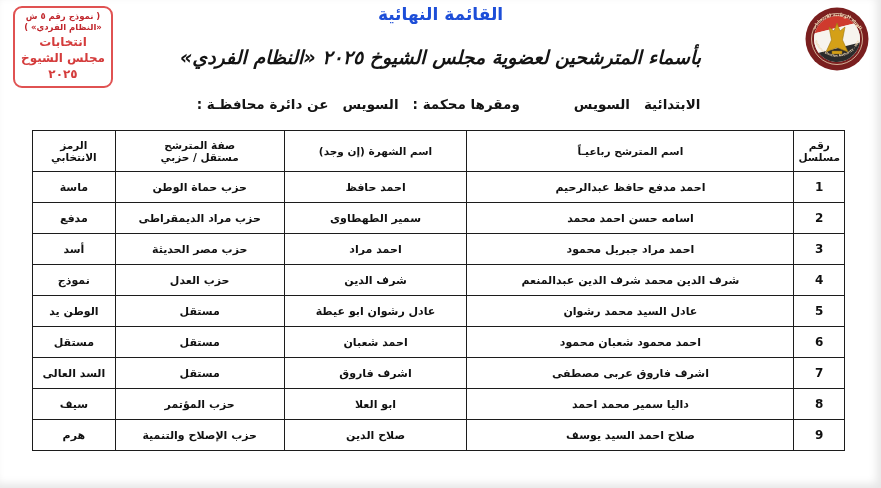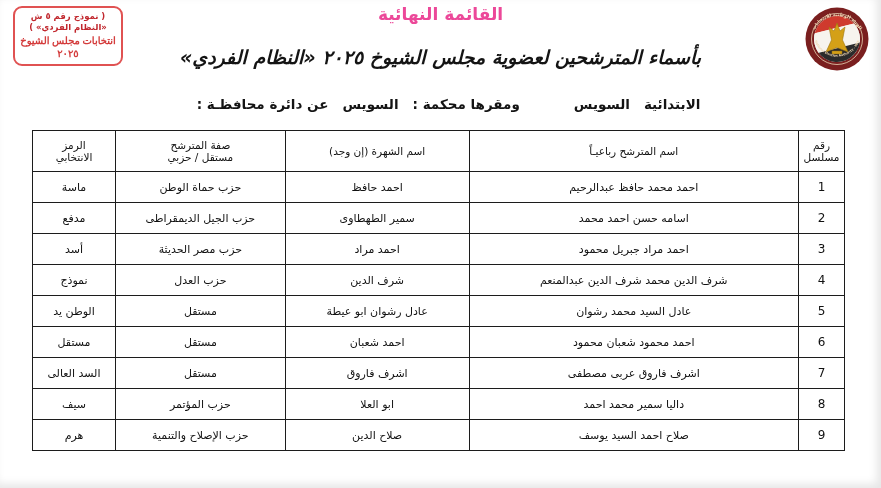--- a/index.html
+++ b/index.html
@@ -5,31 +5,31 @@
   * { margin:0; padding:0; box-sizing:border-box; }
   html,body { background:#e8e8e8; }
   body { font-family:"DejaVu Sans", sans-serif; }
   .page {
     position:relative; width:881px; height:488px; background:#ffffff;
     overflow:hidden; font-weight:bold; color:#1a1a1a;
     box-shadow: inset -4px -4px 8px rgba(0,0,0,0.10);
   }
   
   .form-box {
-    position:absolute; left:13px; top:6px; width:110px;
+    position:absolute; left:13px; top:6px; width:100px;
     border:2px solid #e05252; border-radius:9px;
     padding:3px 4px; text-align:center; direction:rtl;
     background:#fff;
   }
   .form-box .l1 { font-size:8.5px; color:#c1272d; line-height:1.35; }
-  .form-box .l2 { font-size:10px; color:#d43c3c; line-height:1.35;font-family:Liberation Serif, serif; }
+  .form-box .l2 { font-size:12px; color:#d43c3c; line-height:1.35; }
   
   .final-title {
     position:absolute; top:4px; left:0; right:0;
-    text-align:center; font-size:17px; color:#ec4899; direction:rtl;
+    text-align:center; font-size:17px; color:#1d4ed8; direction:rtl;
     letter-spacing:0.5px;
   }
   .main-title {
     position:absolute; top:46px; left:0; right:0;
     text-align:center; font-size:19px; color:#141414; direction:rtl;font-style:italic;
   }
   .district-line {
     position:absolute; top:96px; left:0; right:0;
     display:flex; flex-direction:row-reverse; justify-content:center;
     gap:14px; font-size:13.5px; color:#141414; direction:rtl;padding-left:16px;
@@ -38,21 +38,21 @@
   
   .logo { position:absolute; right:12px; top:7px; width:64px; height:64px; }
   
   table.cands {
     position:absolute; left:32px; top:130px; width:813px;
     border-collapse:collapse; direction:rtl; text-align:center;
     font-size:11px; color:#111;
   }
   table.cands th, table.cands td {
     border:1.6px solid #1c1c1c; vertical-align:middle;
-    white-space:pre-line; font-weight:normal; padding:2px 4px;
+    white-space:pre-line; font-weight:bold; padding:2px 4px;
   }
   table.cands thead th { height:41px; font-size:10.5px; }
   table.cands tbody tr { height:31px; }
   col.c-serial { width:46px; }
   col.c-name   { width:330px; }
   col.c-nick   { width:184px; }
   col.c-party  { width:170px; }
   col.c-symbol { width:83px; }
   table.cands td[data-name="cell-serial"] { font-size:12px; }
 </style>
@@ -122,30 +122,30 @@
         <th data-name="header-nickname">اسم الشهرة (إن وجد)</th>
         <th data-name="header-capacity">صفة المترشح
 مستقل / حزبي</th>
         <th data-name="header-symbol">الرمز
 الانتخابي</th>
       </tr>
     </thead>
     <tbody data-name="candidates-table-body">
         <tr data-name="table-row">
           <td data-name="cell-serial">1</td>
-          <td data-name="cell-name">احمد محمد حافظ عبدالرحيم</td>
+          <td data-name="cell-name">احمد مدفع حافظ عبدالرحيم</td>
           <td data-name="cell-nickname">احمد حافظ</td>
           <td data-name="cell-capacity">حزب حماة الوطن</td>
           <td data-name="cell-symbol">ماسة</td>
         </tr>
         <tr data-name="table-row">
           <td data-name="cell-serial">2</td>
           <td data-name="cell-name">اسامه حسن احمد محمد</td>
           <td data-name="cell-nickname">سمير الطهطاوى</td>
-          <td data-name="cell-capacity">حزب الجيل الديمقراطى</td>
+          <td data-name="cell-capacity">حزب مراد الديمقراطى</td>
           <td data-name="cell-symbol">مدفع</td>
         </tr>
         <tr data-name="table-row">
           <td data-name="cell-serial">3</td>
           <td data-name="cell-name">احمد مراد جبريل محمود</td>
           <td data-name="cell-nickname">احمد مراد</td>
           <td data-name="cell-capacity">حزب مصر الحديثة</td>
           <td data-name="cell-symbol">أسد</td>
         </tr>
         <tr data-name="table-row">

